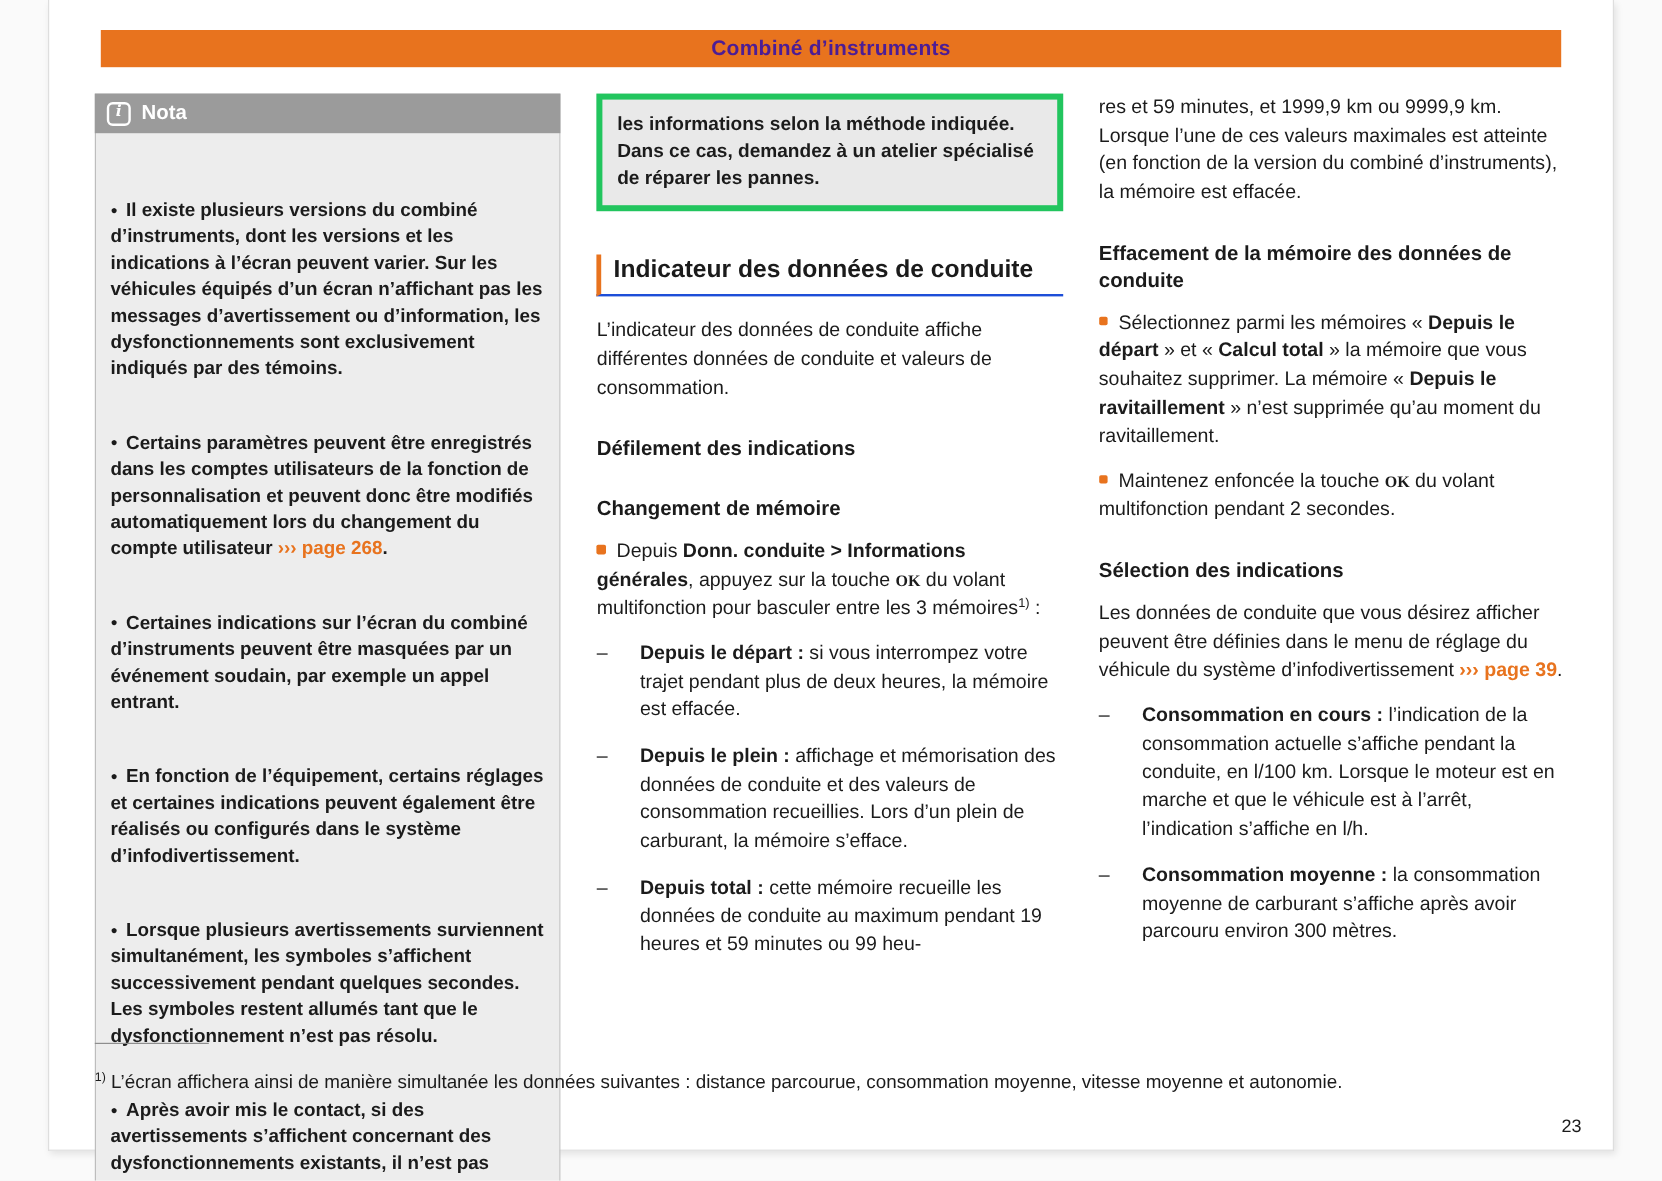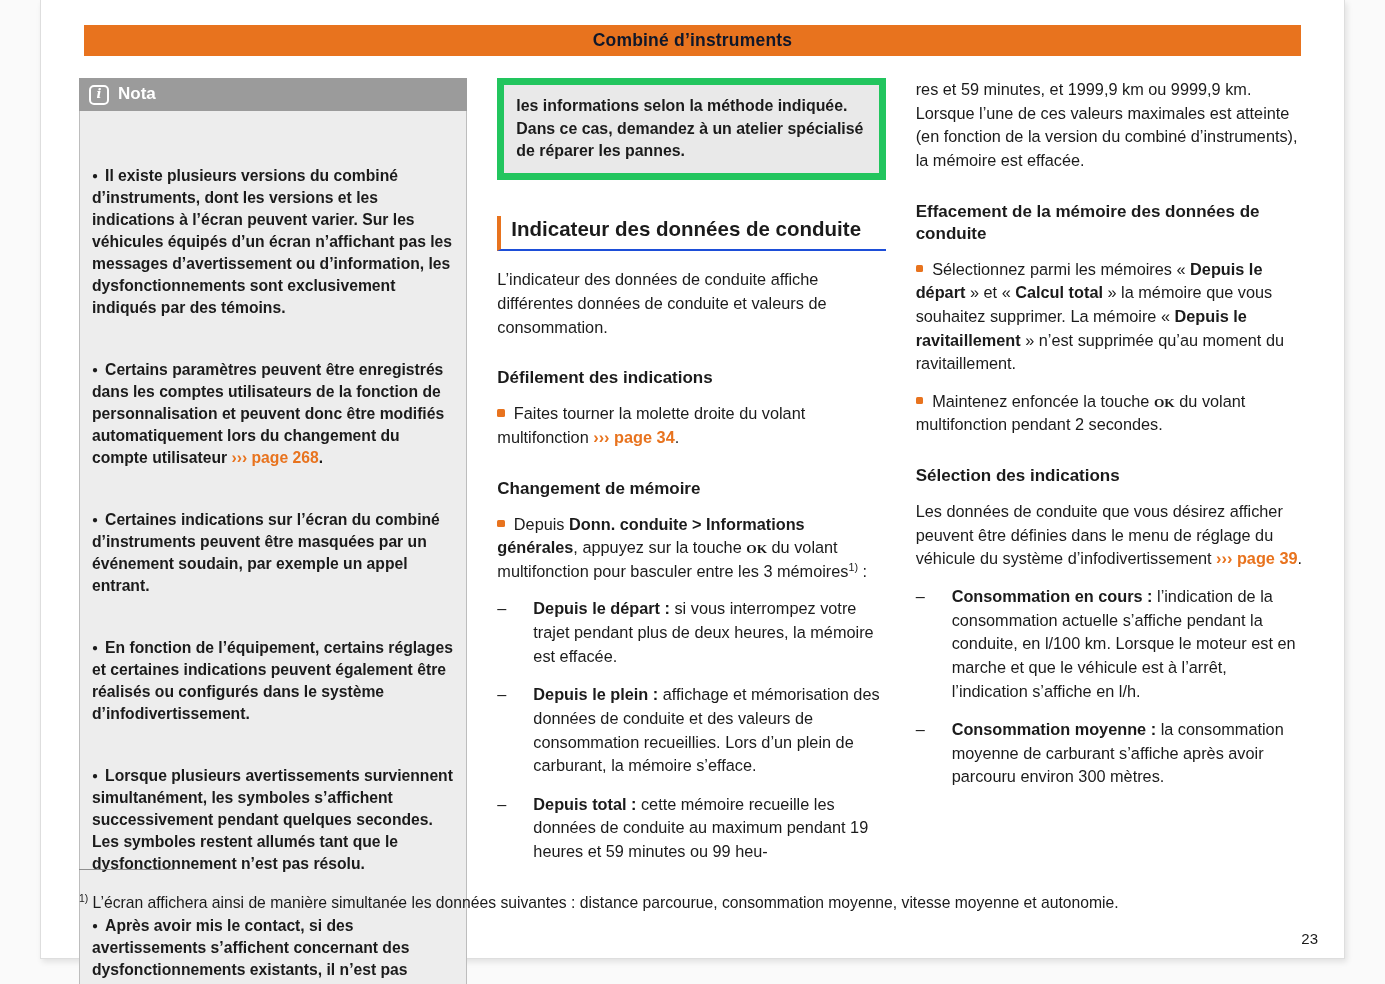--- a/index.html
+++ b/index.html
@@ -9,21 +9,21 @@
   .page {
     position:absolute; top:0; left:40px; width:1305px; height:959px;
     background:#ffffff; border:1px solid #dedede; border-top:none;
     box-shadow:2px 3px 6px rgba(0,0,0,0.10);
   }
   :root { --accent:#E8731E; --inkgray:#9b9b9b; }
 
   
   .banner {
     position:absolute; top:25px; left:43px; right:43px; height:31px;
-    background:var(--accent); color:#0f172a; display:flex; align-items:center; justify-content:center;
+    background:var(--accent); color:#4c1d95; display:flex; align-items:center; justify-content:center;
     font-weight:bold; font-size:17.5px; letter-spacing:0.2px;
   }
 
   
   .content { position:absolute; top:78px; left:38px; right:40px; display:flex; gap:30px; }
   .col { flex:1 1 0; min-width:0; font-size:16.3px; line-height:1.45; }
 
   
   .nota-box { border:1px solid #bdbdbd; }
   .nota-header {
@@ -35,21 +35,21 @@
     display:flex; align-items:center; justify-content:center;
     font-family:"DejaVu Serif", serif; font-style:italic; font-weight:bold; font-size:13px; color:#fff;
   }
   .nota-body { background:#ededed; padding:15px 12px 14px 12px; font-weight:bold; font-size:15.7px; line-height:1.4; }
   .nota-item { margin-bottom:12px;margin-top:40px; }
   .nota-item:last-child { margin-bottom:0; }
   .dot-marker { font-size:10px; margin-right:7px; position:relative; top:-2px; }
 
   
   .cont-box {
-    background:#e9e9e9; border:7px solid #22c55e; padding:10px 12px;
+    background:#e9e9e9; border:5px solid #22c55e; padding:10px 12px;
     font-weight:bold; font-size:15.9px; line-height:1.42; margin-bottom:36px;
   }
 
   
   h2.section {
     font-size:20.5px; line-height:1.15; font-weight:bold;
     border-left:4px solid var(--accent); border-bottom:2px solid #1d4ed8;
     padding:1px 0 9px 10px; margin-bottom:17px;
   }
   h3.sub { font-size:17px; font-weight:bold; margin:28px 0 13px 0; line-height:1.3; }
@@ -110,21 +110,20 @@
       <div class="col">
         <div class="cont-box">
           <span><span>les informations selon la méthode indiquée. Dans ce cas, demandez à un atelier spécialisé de réparer les pannes.</span></span>
         </div>
 
         <h2 class="section">Indicateur des données de conduite</h2>
 
         <p class="para"><span>L’indicateur des données de conduite affiche différentes données de conduite et valeurs de consommation.</span></p>
 
         <h3 class="sub">Défilement des indications</h3>
-        <p class="bullet-para"><span class="sq"></span><span><span>Faites tourner la molette droite du volant multifonction </span><span class="xref">››› page 34</span><span>.</span></span></p>
 
         <h3 class="sub">Changement de mémoire</h3>
         <p class="bullet-para"><span class="sq"></span><span><span>Depuis </span><span class="b">Donn. conduite &gt; Informations générales</span><span>, appuyez sur la touche </span><span class="key">OK</span><span> du volant multifonction pour basculer entre les 3 mémoires</span><span class="sup">1)</span><span> :</span></span></p>
 
         <div class="dash-item">
           <span class="dash">–</span>
           <p class="dash-text"><span class="b">Depuis le départ :</span><span> si vous interrompez votre trajet pendant plus de deux heures, la mémoire est effacée.</span></p>
         </div>
         <div class="dash-item">
           <span class="dash">–</span>

